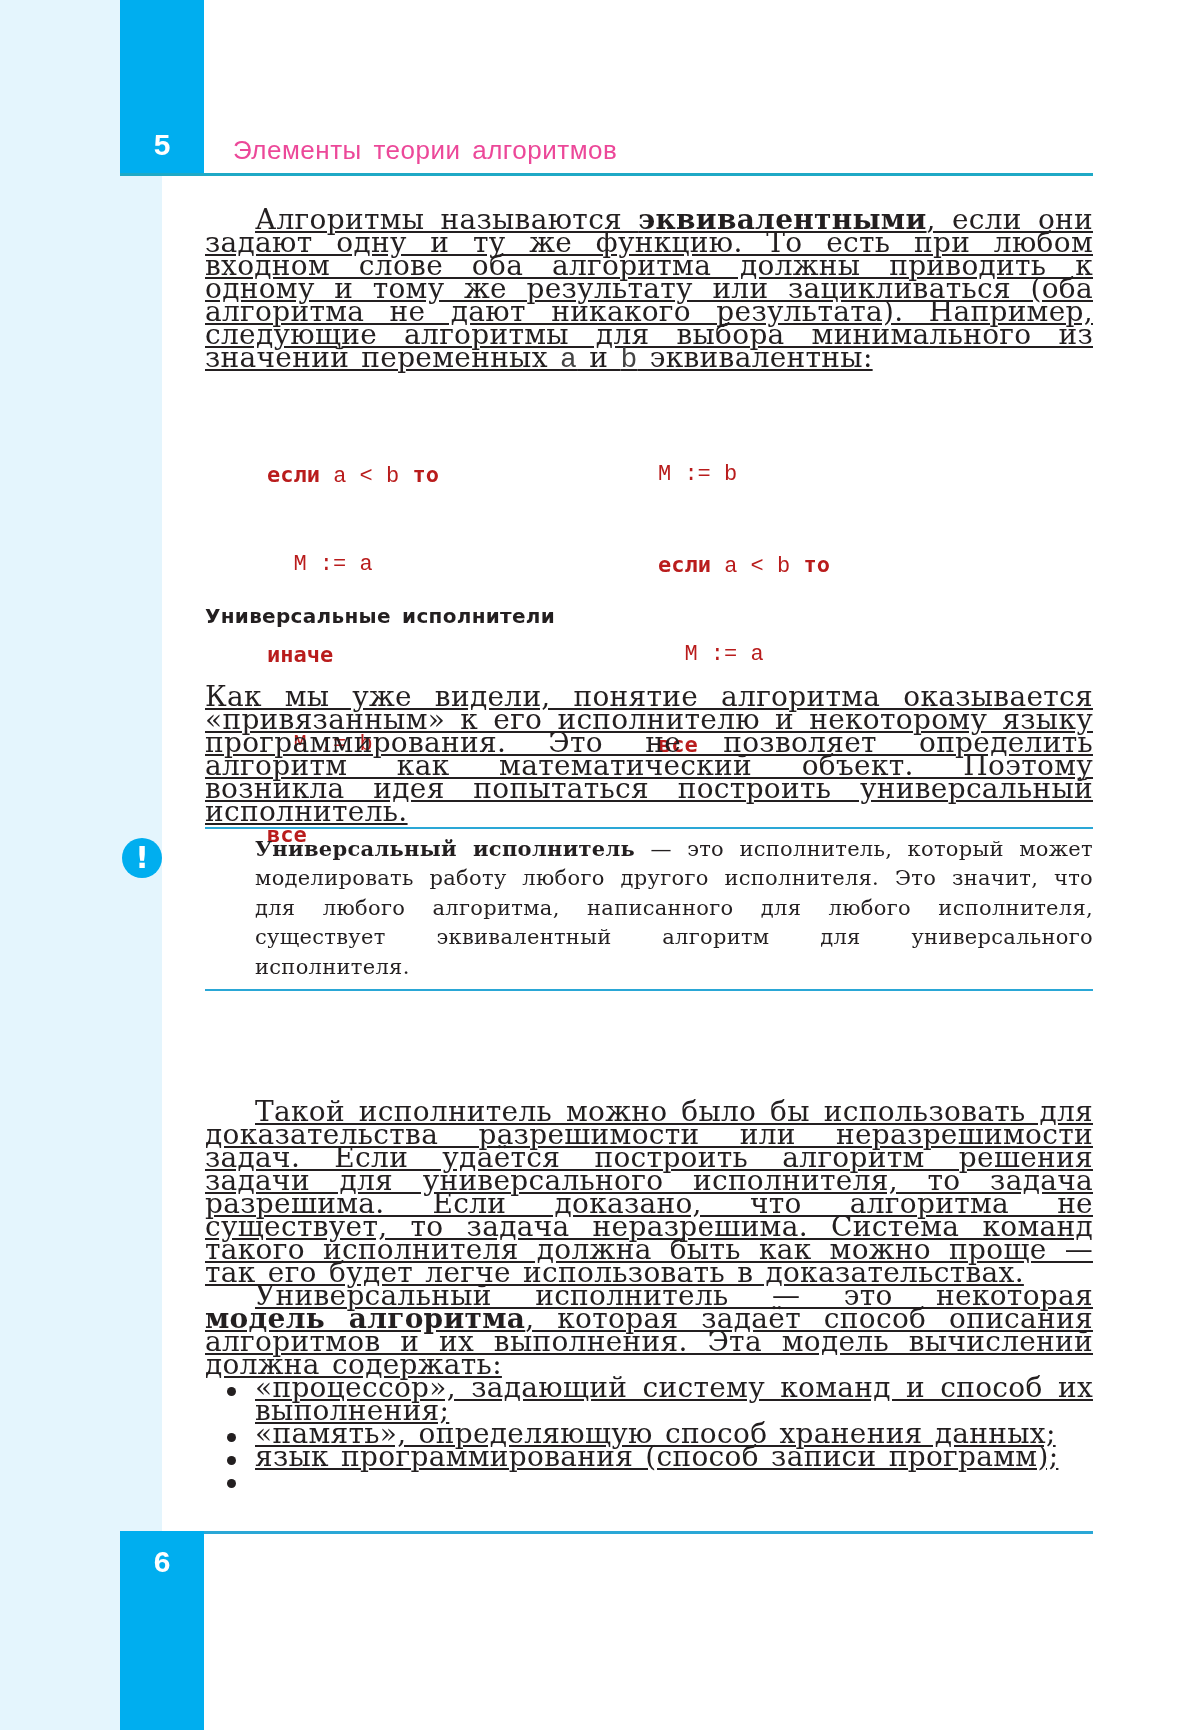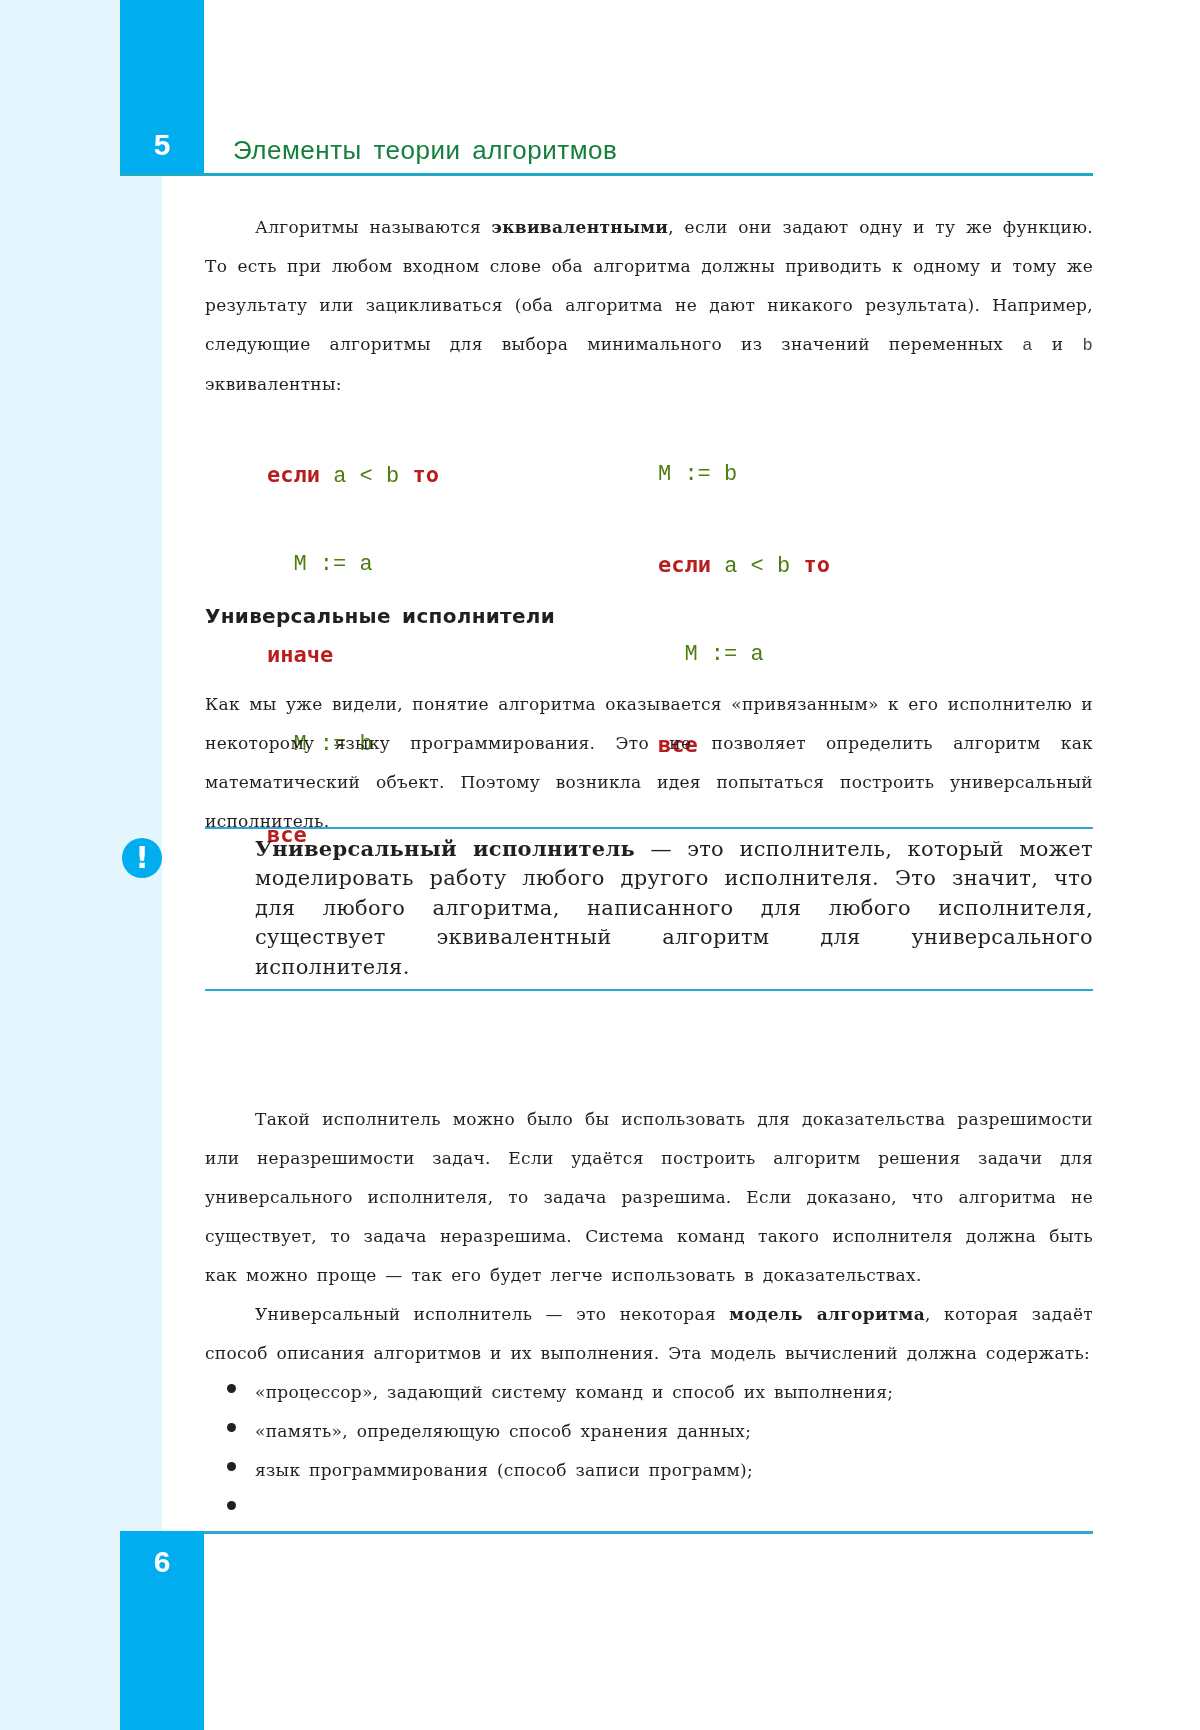--- a/index.html
+++ b/index.html
@@ -18,36 +18,36 @@
     position: absolute; left: 0; width: 84px; text-align: center;
     color: #ffffff; font-family: "Liberation Sans", sans-serif; font-weight: bold; font-size: 30px;
   }
   .num.top { top: 128px; }
   .num.bot { top: 14px; }
   .rule { position: absolute; left: 120px; width: 973px; height: 3px; background: #1fa9c6; }
   .rule.top { top: 173px; }
   .rule.bot { top: 1531px; background: #2aa7d6; }
   .chapter-title {
     position: absolute; left: 233px; top: 135px;
-    font-family: "Liberation Sans", sans-serif; font-size: 26px; color: #15803d; letter-spacing: 0.5px; word-spacing: 4px;
+    font-family: "Liberation Sans", sans-serif; font-size: 26px; color: #ec4899; letter-spacing: 0.5px; word-spacing: 4px;
   }
   .text {
     position: absolute; left: 205px; width: 888px;
-    font-size: 17px; line-height: 39px; text-align: justify; word-spacing: 3px; letter-spacing: 0.3px;
+    font-size: 28px; line-height: 23px; text-align: justify; word-spacing: 3px; letter-spacing: 0.3px; text-decoration: underline;
   }
   .text p { margin: 0; text-indent: 50px; }
   .text p.noindent { text-indent: 0; }
   .mono { font-family: "Liberation Mono", monospace; color: #444; }
   .kw { font-family: "DejaVu Sans Mono", monospace; font-weight: bold; color: #b91c1c; }
   .code {
     position: absolute; font-size: 22px; line-height: 30px; white-space: pre;
     font-family: "Liberation Mono", monospace;
   }
   .code div { height: 30px; }
-  .code .c { color: #4d7c0f; }
+  .code .c { color: #b91c1c; }
   .section-heading {
     position: absolute; left: 205px; top: 604px;
     font-family: "DejaVu Sans", sans-serif; font-weight: bold; font-size: 20px; color: #231f20; letter-spacing: 0.3px; word-spacing: 4px;
   }
   .box-line { position: absolute; left: 205px; width: 888px; height: 2px; background: #2aa7d6; }
   .note-icon {
     position: absolute; left: 122px; top: 838px; width: 40px; height: 40px; border-radius: 50%;
     background: #00aeef; color: #fff; text-align: center;
     font-family: "DejaVu Sans", sans-serif; font-weight: bold; font-size: 30px; line-height: 40px;
   }

